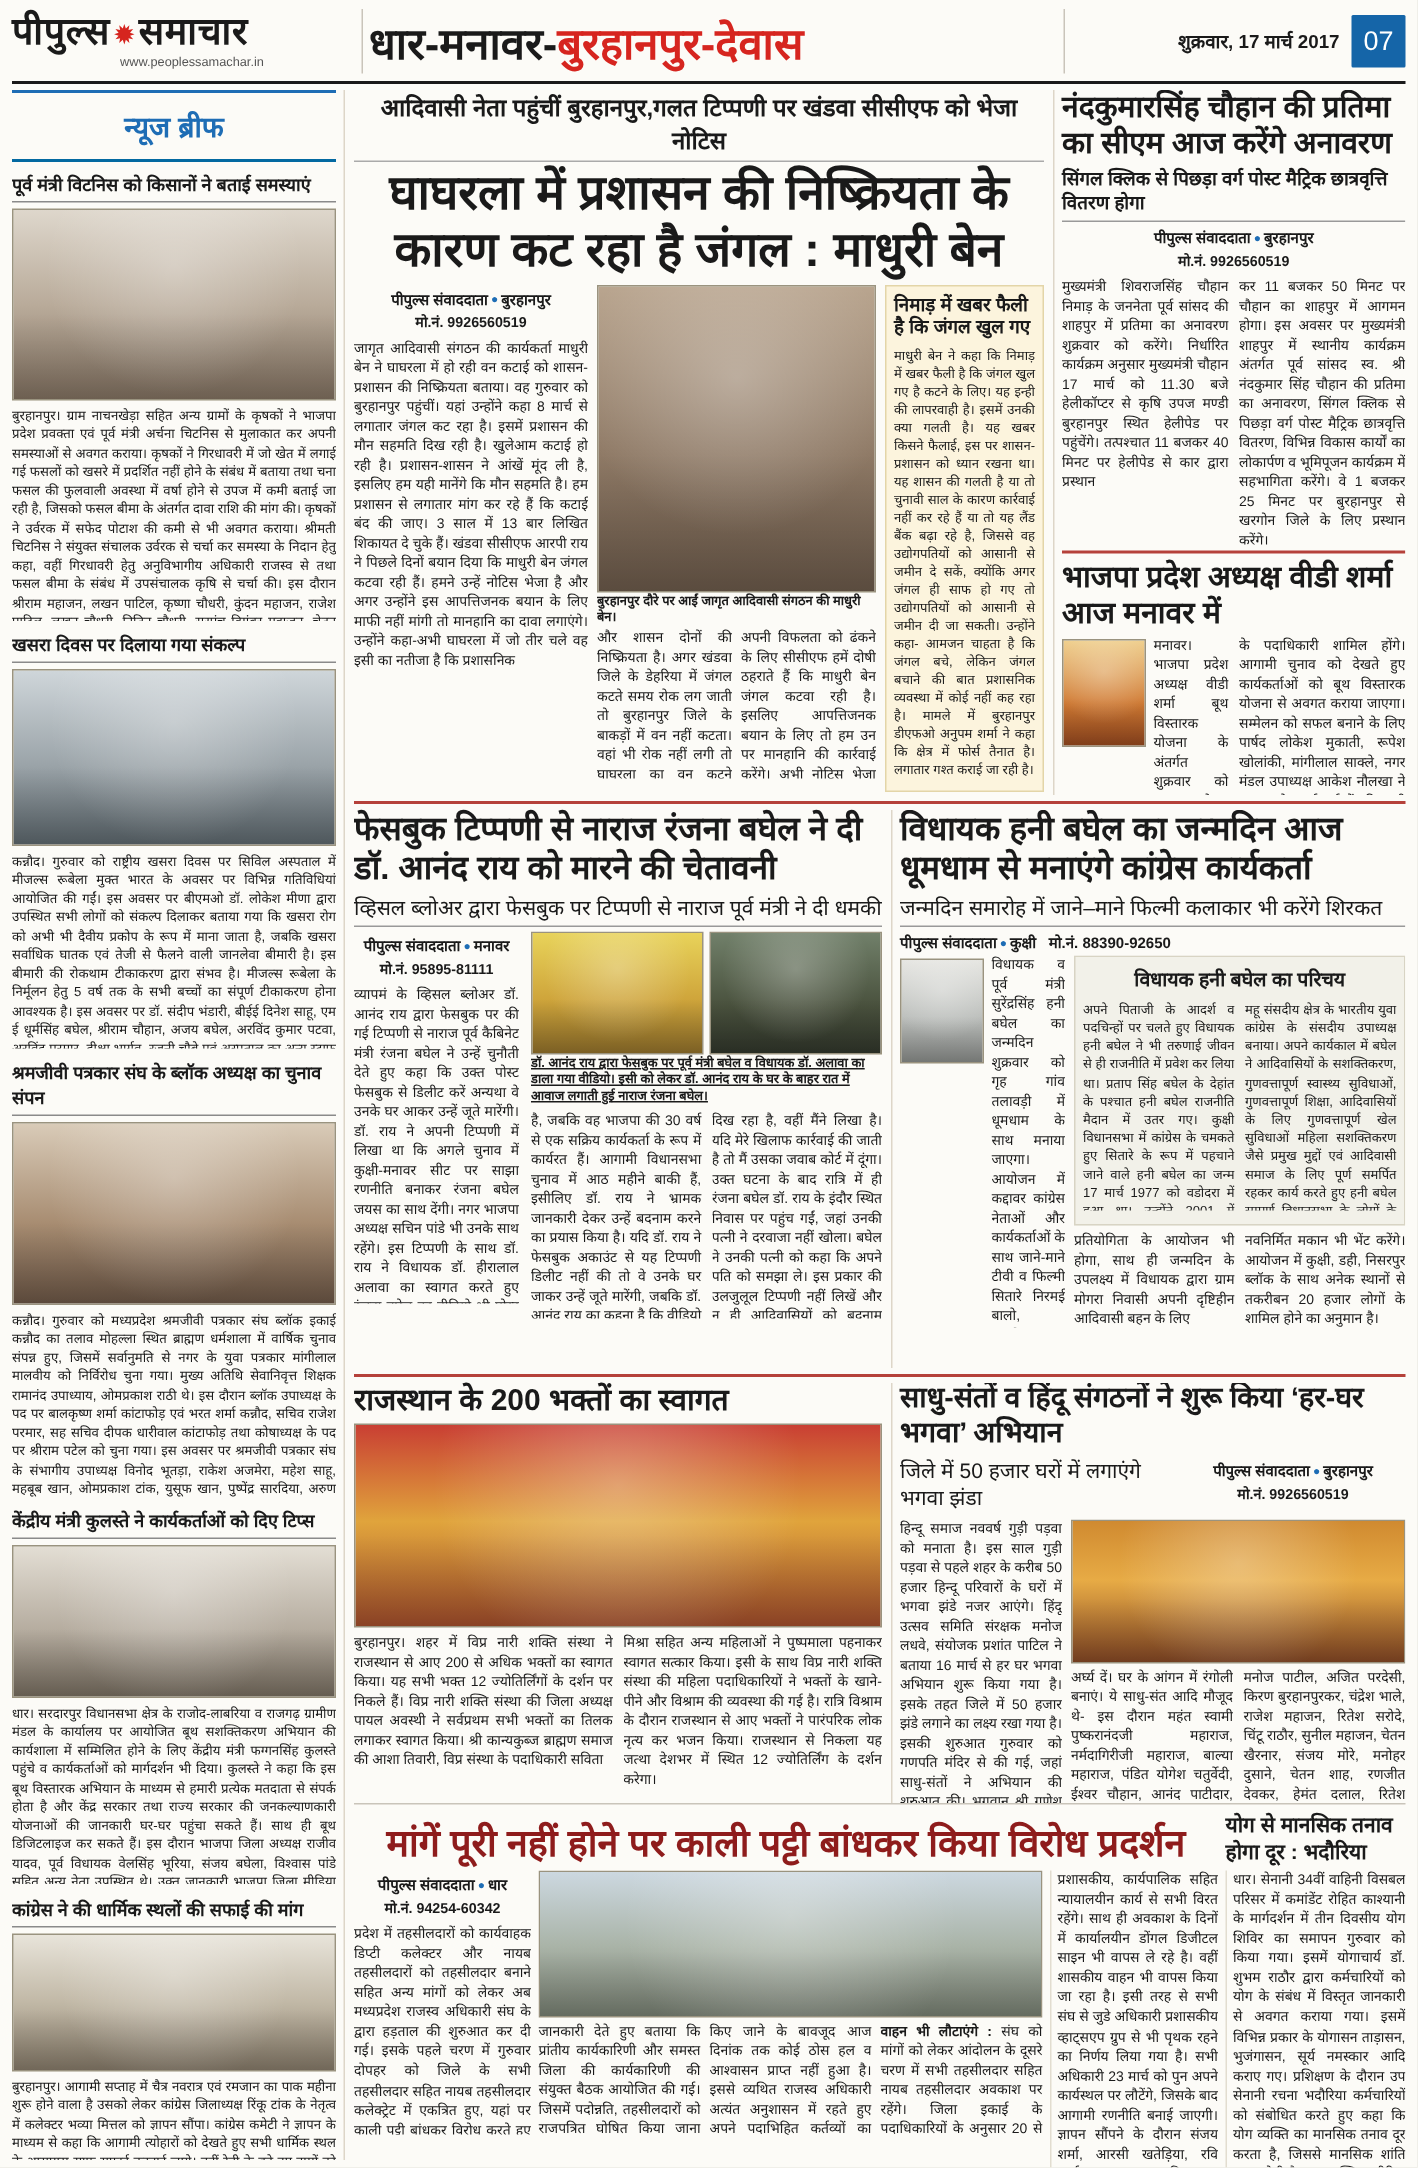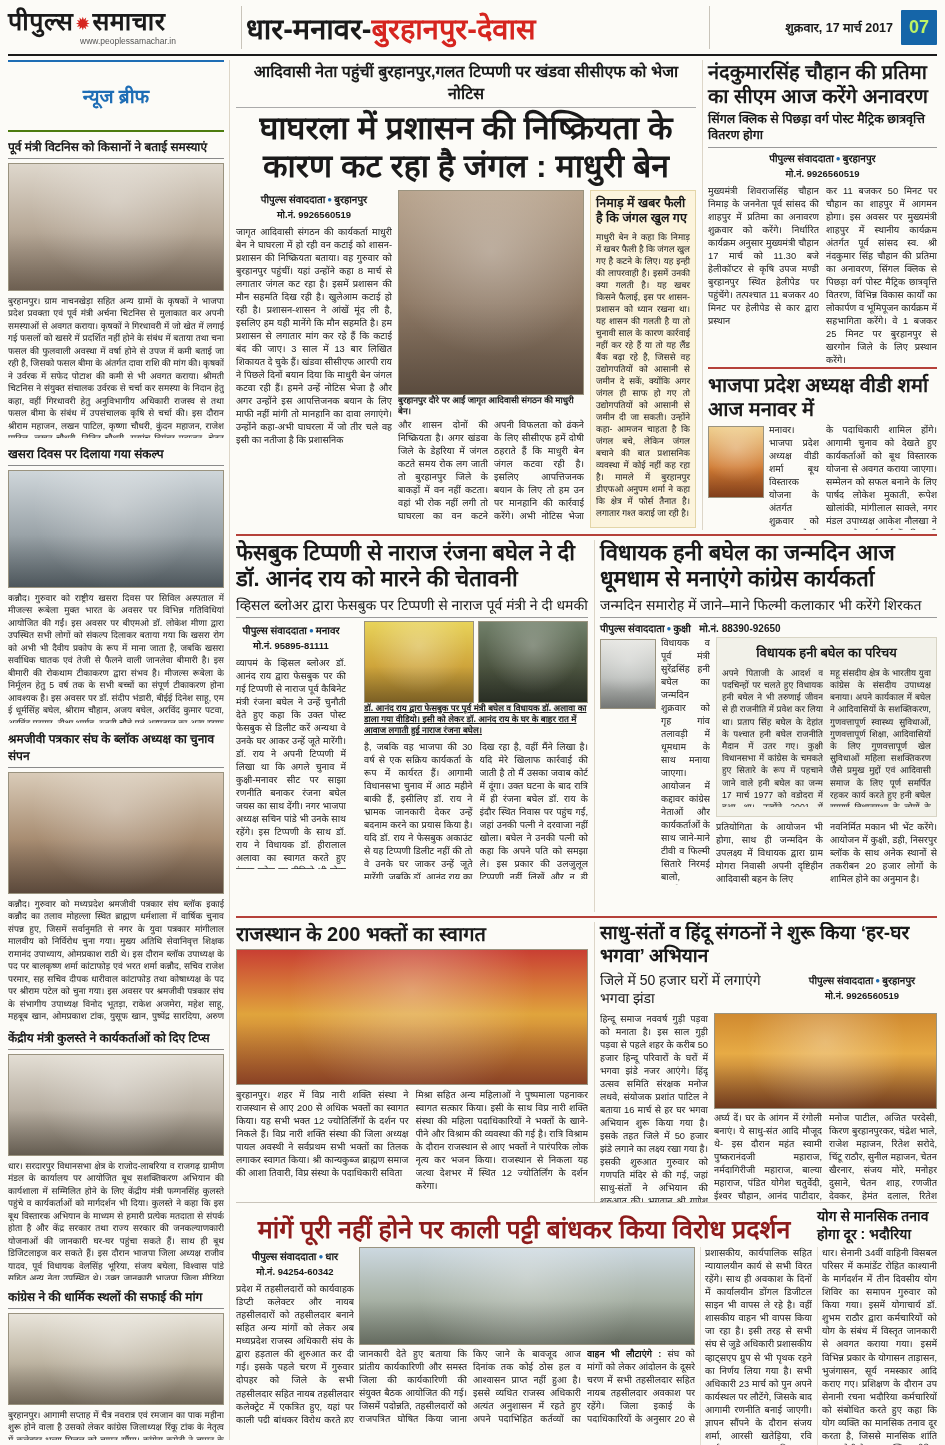--- a/index.html
+++ b/index.html
@@ -10,28 +10,28 @@
   .masthead{display:grid;grid-template-columns:225px 1fr 175px 36px;align-items:center;
             border-bottom:2px solid #1a1a1a;padding:2px 0 5px;height:52px;box-sizing:border-box;column-gap:8px;}
   .logo{line-height:1;}
   .logo-main{font-size:25px;font-weight:800;letter-spacing:.5px;}
   .logo-star{color:#d6251f;font-size:18px;padding:0 2px;}
   .website{font-size:8.5px;color:#555;margin-top:2px;padding-left:72px;}
   .edition{font-size:29px;font-weight:800;text-align:left;border-left:1px solid #c9c4ba;
            border-right:1px solid #c9c4ba;padding:2px 4px;white-space:nowrap;overflow:hidden;}
   .edition .red{color:#d6251f;}
   .dateline{font-size:12.5px;font-weight:700;text-align:right;}
-  .pagebox{background:#1565a8;color:#bef264;font-weight:700;font-size:18px;text-align:center;
+  .pagebox{background:#1565a8;color:#ffffff;font-weight:400;font-size:18px;text-align:center;
            padding:7px 0;border-radius:1px;}
   
   .content{display:grid;grid-template-columns:222px 701px;column-gap:6px;padding-top:4px;}
   
   .briefs{border-right:1px solid #ddd6c8;padding-right:5px;overflow:hidden;height:1380px;}
   .briefs-title{color:#1e6db5;font-size:19px;font-weight:800;text-align:center;
-                border-top:2px solid #1e6db5;border-bottom:2px solid #4d7c0f;padding:21px 0;margin:0 0 6px;}
+                border-top:2px solid #1e6db5;border-bottom:2px solid #0369a1;padding:9px 0;margin:0 0 6px;}
   .brief{overflow:hidden;margin-bottom:7px;}
   .brief h3{font-size:12px;font-weight:800;margin:0 0 4px;border-bottom:1px solid #8a8a8a;padding-bottom:3px;}
   .brief p{font-size:8.8px;line-height:1.42;text-align:justify;margin:4px 0 0;overflow:hidden;}
   
   .ph{position:relative;border:1px solid #9a937f;box-sizing:border-box;background:#c8beb2;overflow:hidden;}
   .ph::after{content:"";position:absolute;inset:0;
              background:radial-gradient(circle at 50% 30%,rgba(255,255,255,.28),transparent 62%),
                         linear-gradient(0deg,rgba(0,0,0,.18),transparent 45%);}
   .ph-room{background:linear-gradient(180deg,#ded7cc,#b9ab9a 50%,#857463);}
   .ph-group{background:linear-gradient(180deg,#cfd6da,#9aa3a8 55%,#5f6a70);}
@@ -68,21 +68,21 @@
   .rc-head{font-size:20px;line-height:1.2;font-weight:800;margin:0 0 3px;}
   .rc-sub{font-size:12.5px;font-weight:700;margin:0 0 3px;border-bottom:1px solid #999;padding-bottom:3px;line-height:1.3;}
   .cols2{display:grid;grid-template-columns:1fr 1fr;column-gap:7px;overflow:hidden;}
   .vd-wrap{overflow:hidden;}
   .vd-ph{float:left;width:56px;height:72px;margin:2px 5px 2px 0;}
   
   .zone-mid{display:grid;grid-template-columns:352px 343px;column-gap:6px;height:372px;overflow:hidden;
             border-bottom:2px solid #b5413a;padding:4px 0;}
   .sec-head{font-size:22px;line-height:1.2;font-weight:800;margin:0 0 3px;}
   .sec-sub{font-size:14px;font-weight:400;margin:0 0 3px;border-bottom:1px solid #999;padding-bottom:3px;line-height:1.3;}
-  .fb-body{display:grid;grid-template-columns:110px 1fr;column-gap:18px;overflow:hidden;height:268px;}
+  .fb-body{display:grid;grid-template-columns:110px 1fr;column-gap:8px;overflow:hidden;height:268px;}
   .fb-photos{display:grid;grid-template-columns:1fr 1fr;column-gap:4px;}
   .fb-photos .ph{height:82px;}
   .fb-cap{text-decoration:underline;}
   .honey{border-left:1px solid #ddd6c8;padding-left:5px;overflow:hidden;}
   .honey-body{display:grid;grid-template-columns:110px 1fr;column-gap:6px;overflow:hidden;height:250px;}
   .honey-ph{float:left;width:56px;height:70px;margin:2px 5px 2px 0;}
   .parichay{background:#f2f1e9;border:1px solid #d8d4c4;padding:5px;overflow:hidden;}
   .parichay h4{font-size:13px;font-weight:800;text-align:center;margin:0 0 4px;border-bottom:1px solid #9a9variable4;padding-bottom:2px;}
   .parichay .cols2 p,.parichay p{font-size:8.7px;}
   

